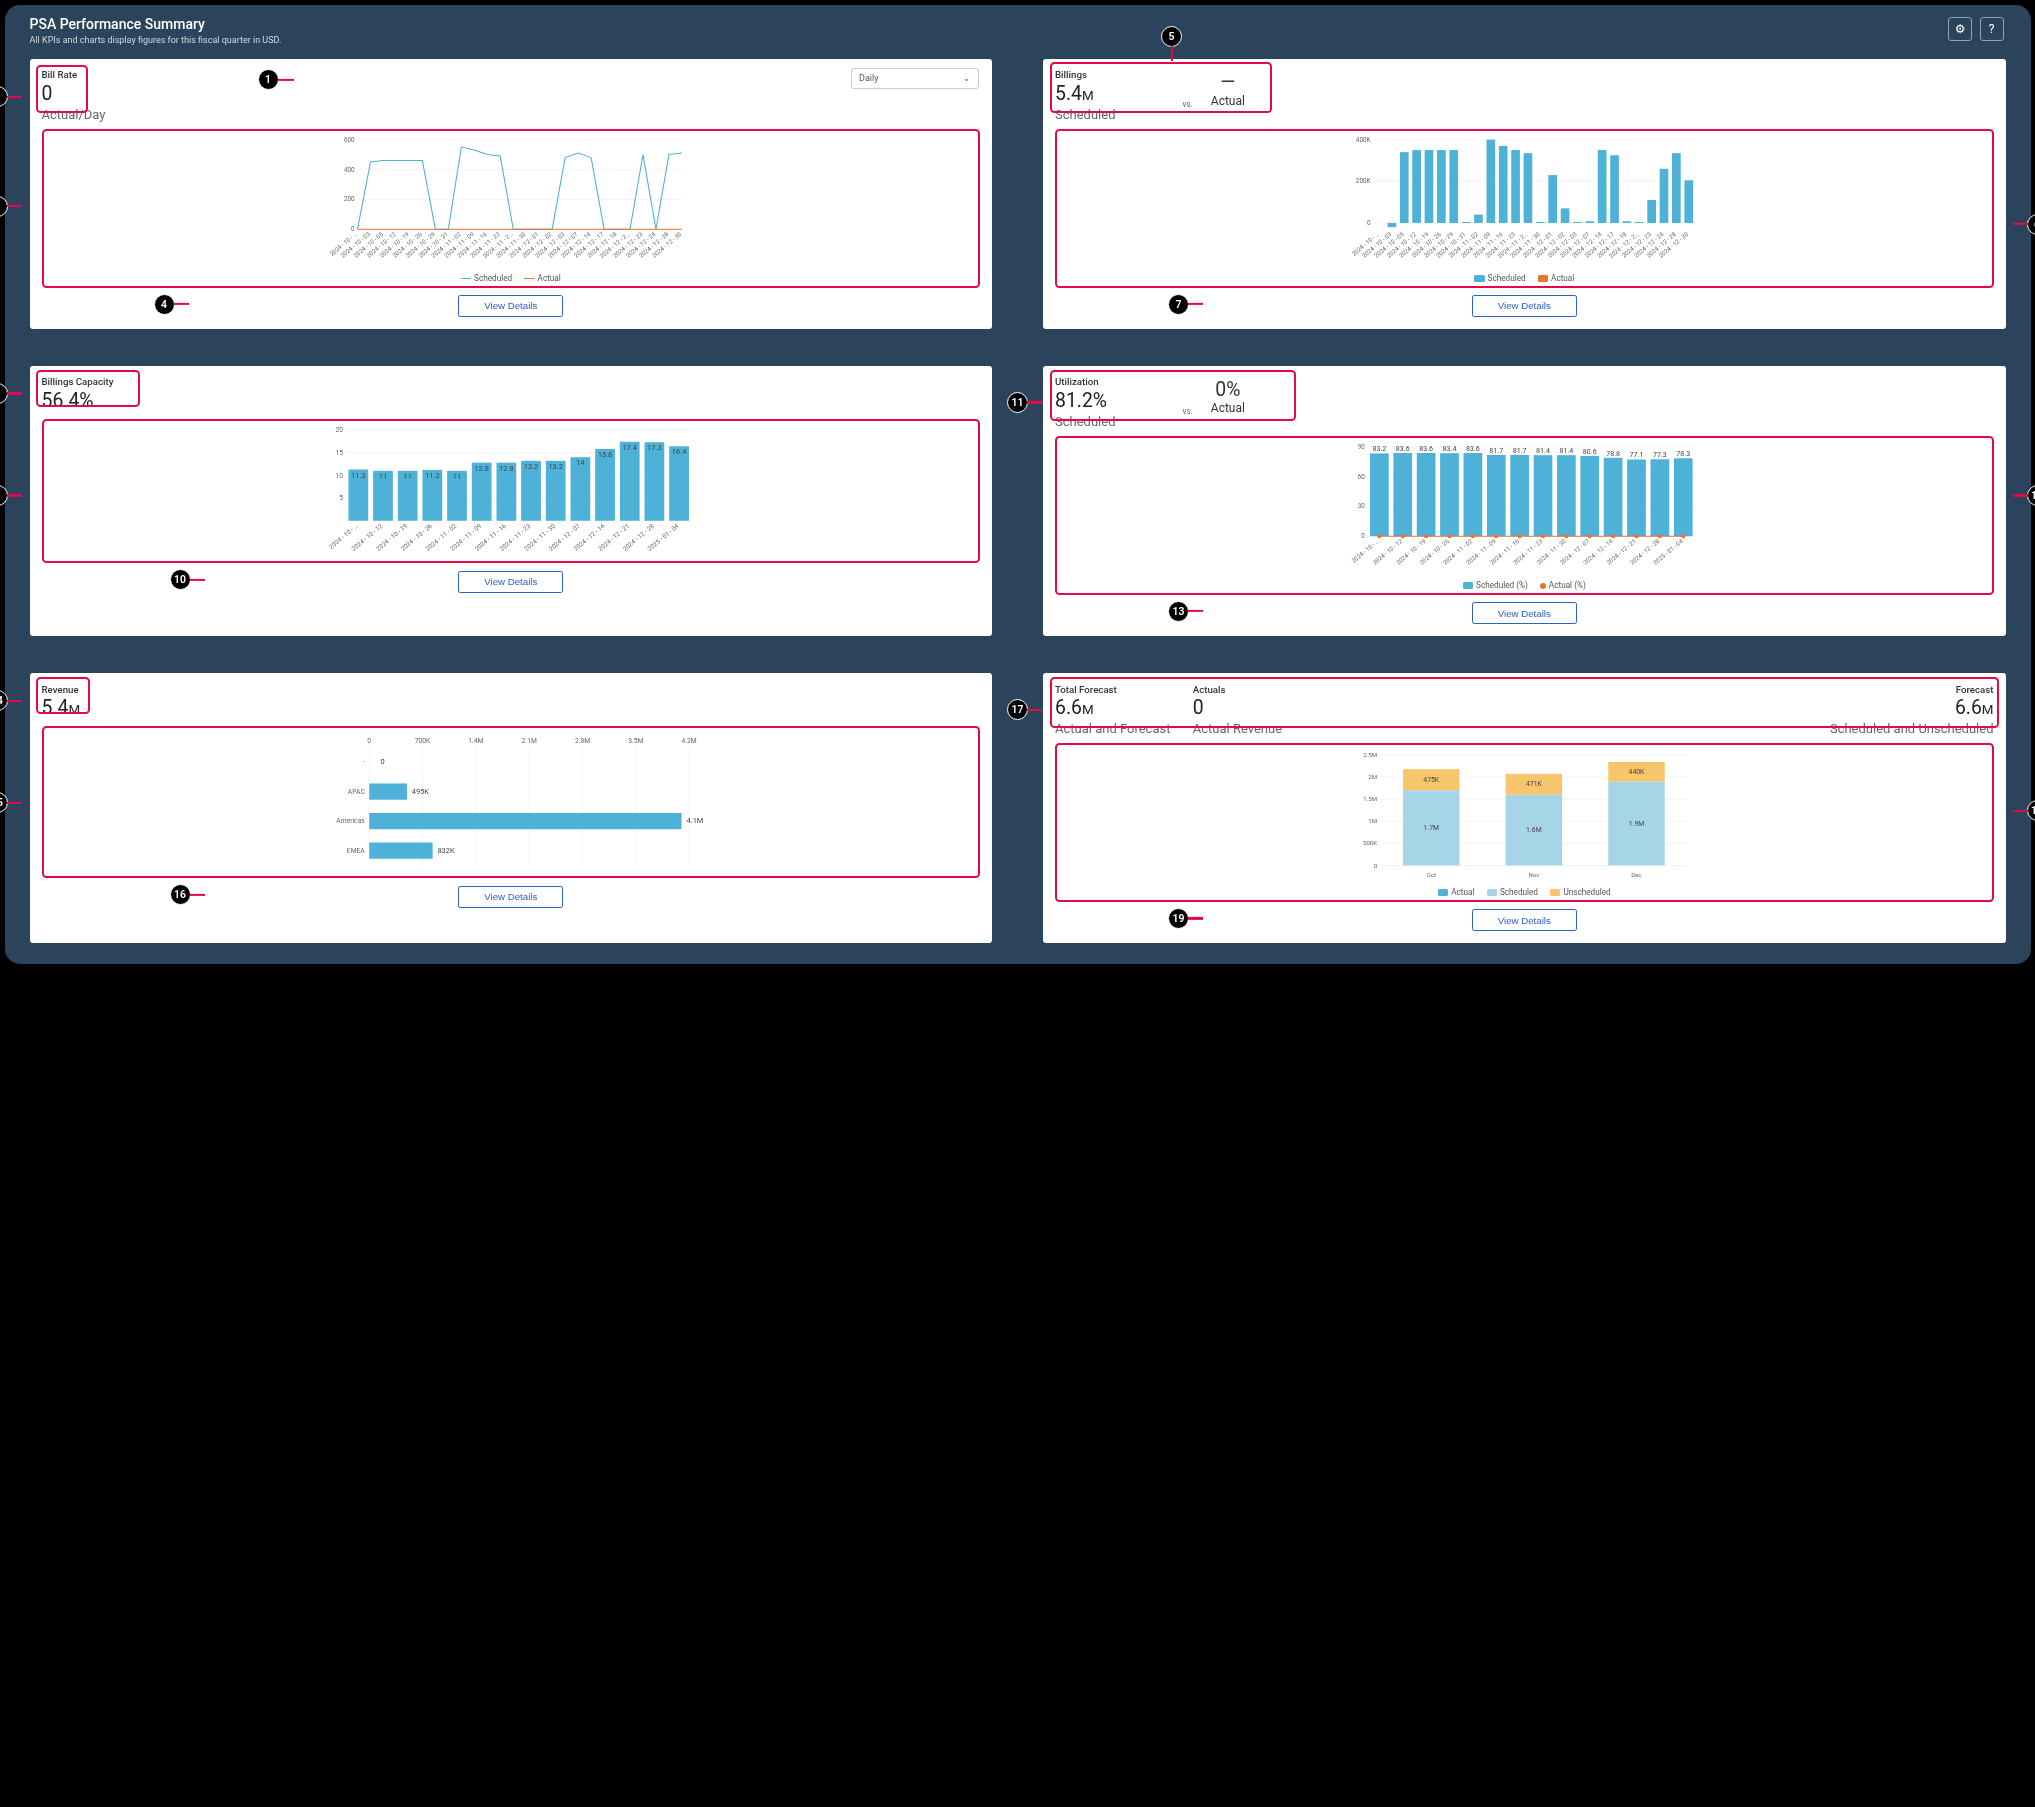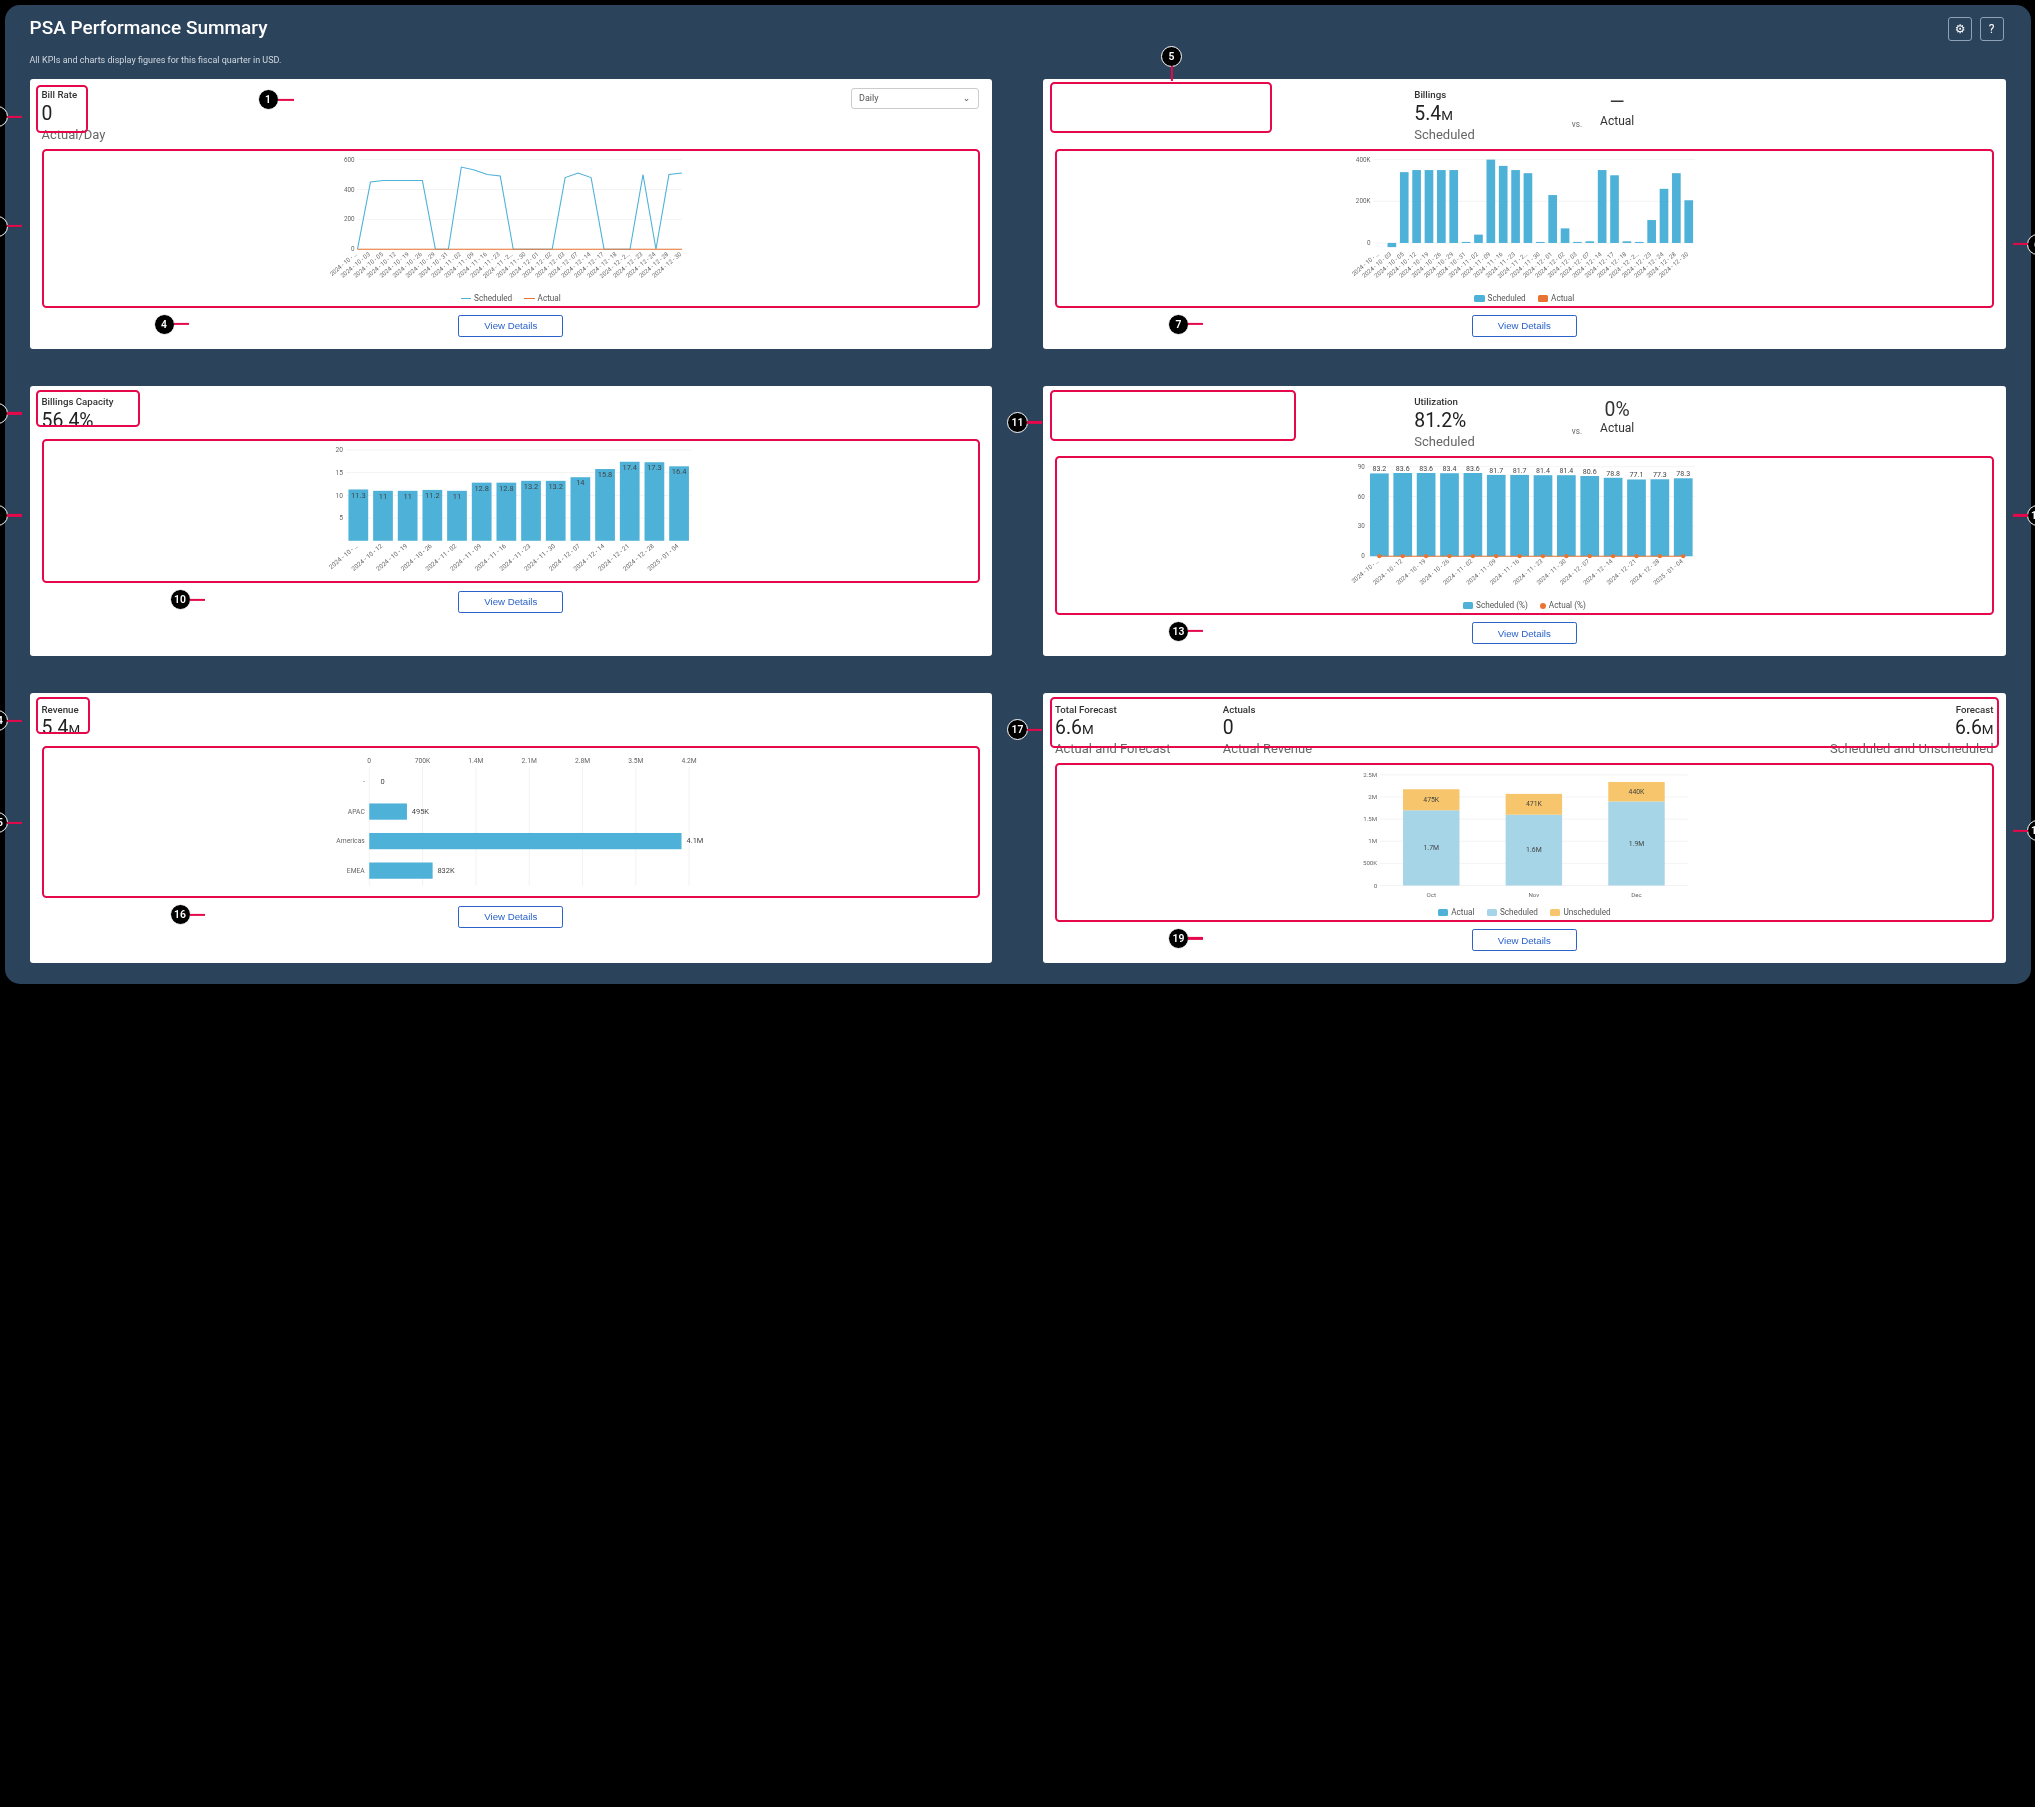--- a/index.html
+++ b/index.html
@@ -12,21 +12,21 @@
   .dashboard {
     background: #2c445b;
     border-radius: 15px;
     padding: 7.4px 25px 21px;
     position: relative;
   }
   .header {
     color: #fff;
     padding: 4.5px 0 13.4px;
   }
-  .header h1 { font-size: 19px; font-weight: 500; margin-bottom: 16px; }
+  .header h1 { font-size: 14px; font-weight: 500; margin-bottom: 3px; }
   .header .subtitle { font-size: 9px; color: #d0d8e0; }
   .header-actions {
     position: absolute;
     right: 27px; top: 12px;
     display: flex; gap: 7.4px;
   }
   .header-actions .icon-btn {
     width: 24px; height: 24px;
     border: 0.7px solid #8fa2b5;
     border-radius: 3px;
@@ -41,22 +41,20 @@
   }
   .card {
     background: #fff;
     border-radius: 3px;
     padding: 10.4px 12px 12px;
     position: relative;
   }
   .kpi-row {
     display: flex;
     align-items: flex-start;
-    gap: 30px;
-    justify-content: center;
   }
   .kpi-block .kpi-title { font-size: 9.7px; font-weight: 500; color: #333; }
   .kpi-block .kpi-value { font-size: 19.4px; font-weight: 400; color: #222; margin-top: 1.5px; }
   .kpi-block .kpi-value .suffix { font-size: 13.4px; }
   .kpi-block .kpi-sub { font-size: 13px; color: #666; margin-top: 2px; }
   .vs-block { display: flex; flex-direction: column; align-items: center; margin-left: auto; }
   .vs-label { font-size: 8.2px; color: #666; margin-top: 30px; }
   .vs-value { font-size: 19.4px; font-weight: 400; }
   .pill-outline {
     border: 2.2px solid #e5094b;

